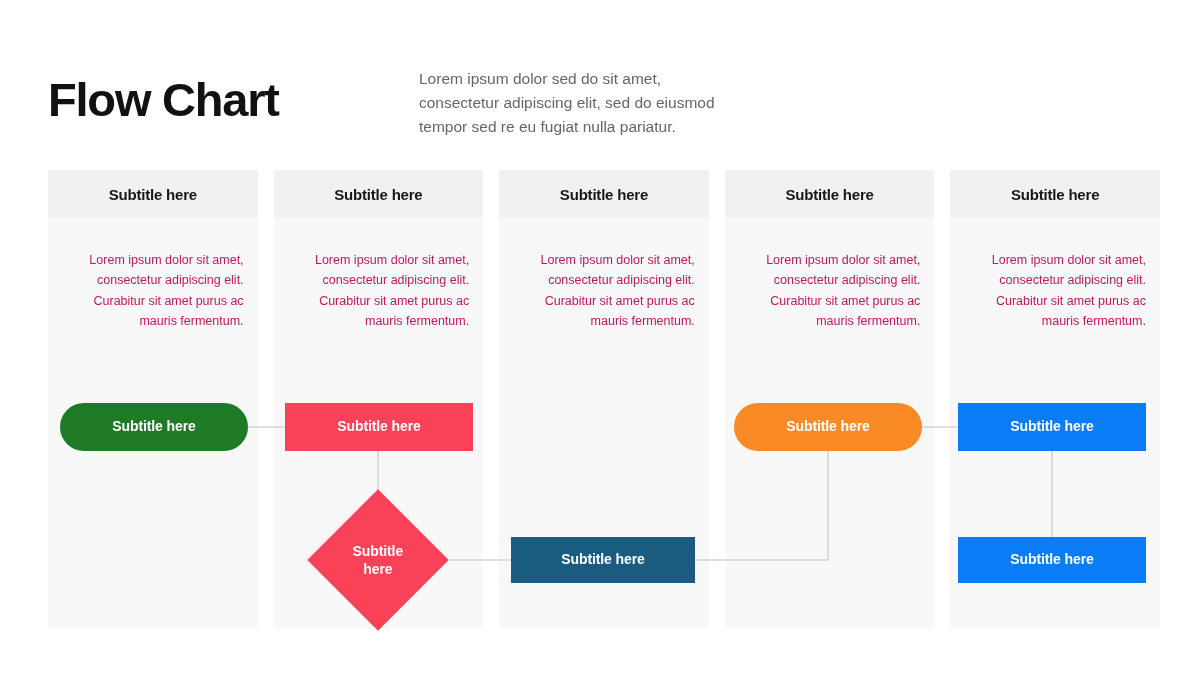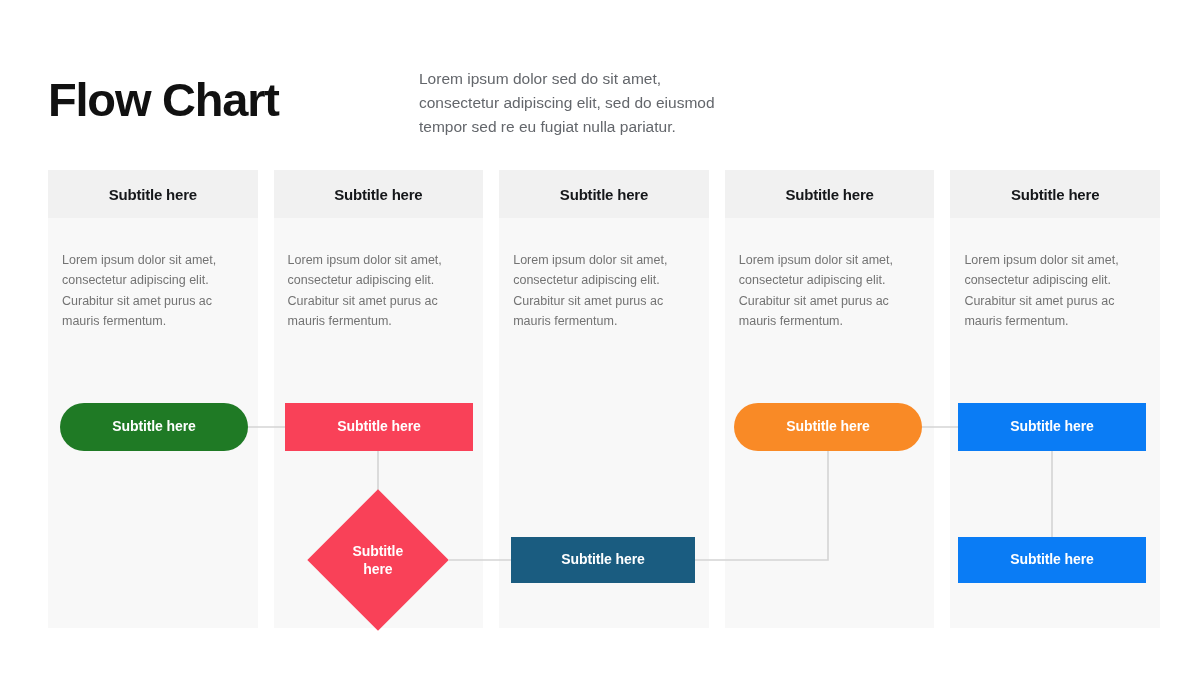--- a/index.html
+++ b/index.html
@@ -75,24 +75,24 @@
   .col-header-label {
     font-size: 15px;
     font-weight: bold;
     color: #15171a;
     letter-spacing: -0.2px;
   }
 
   .col-body {
     width: 100%;
     padding: 32px 14px 0 14px;
-    text-align: left;
+    text-align: right;
     font-size: 12.5px;
     line-height: 1.62;
-    color: #737373;
+    color: #be185d;
   }
 
   
   #connectors {
     position: absolute;
     left: 0;
     top: 0;
     width: 1200px;
     height: 675px;
     pointer-events: none;

